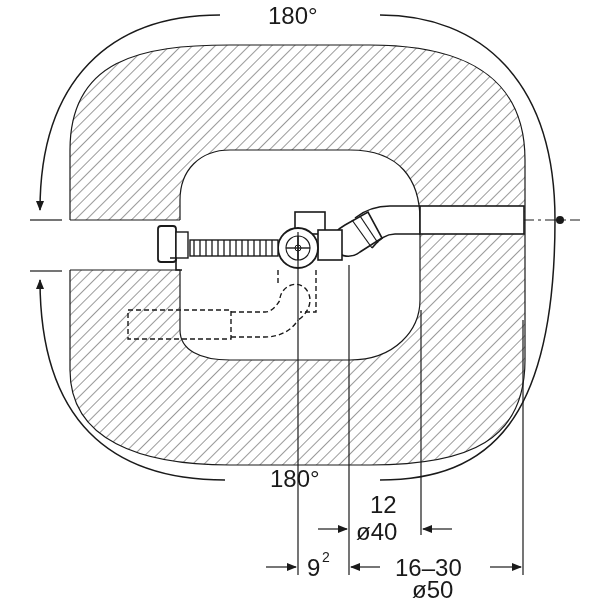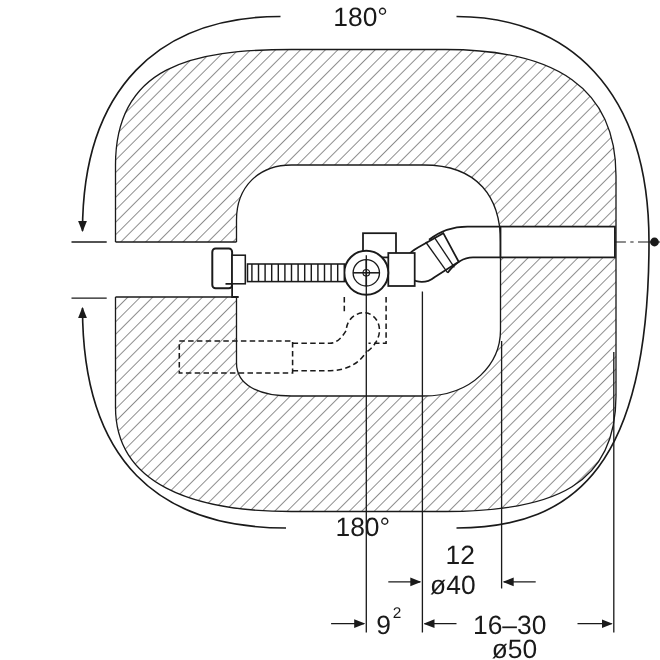--- a/index.html
+++ b/index.html
@@ -1,17 +1,17 @@
 <!DOCTYPE html>
 <html><head>
 <meta charset="utf-8">
 <style>
   html, body { margin: 0; padding: 0; background: #ffffff; }
   body { width: 600px; height: 600px; overflow: hidden; }
-  #stage { position: relative; width: 540px; height: 600px; margin-left: 35px; }
+  #stage { position: relative; width: 540px; height: 600px; }
   svg { position: absolute; left: 0; top: 0; }
   .lbl { font-family: "Liberation Sans", sans-serif; fill: #1a1a1a; }
   .big { font-size: 24px; }
   .sup { font-size: 14px; }
 </style>
 </head>
 <body>
 
 <div id="stage">
 <svg width="600" height="600" viewBox="0 0 600 600" xmlns="http://www.w3.org/2000/svg">

